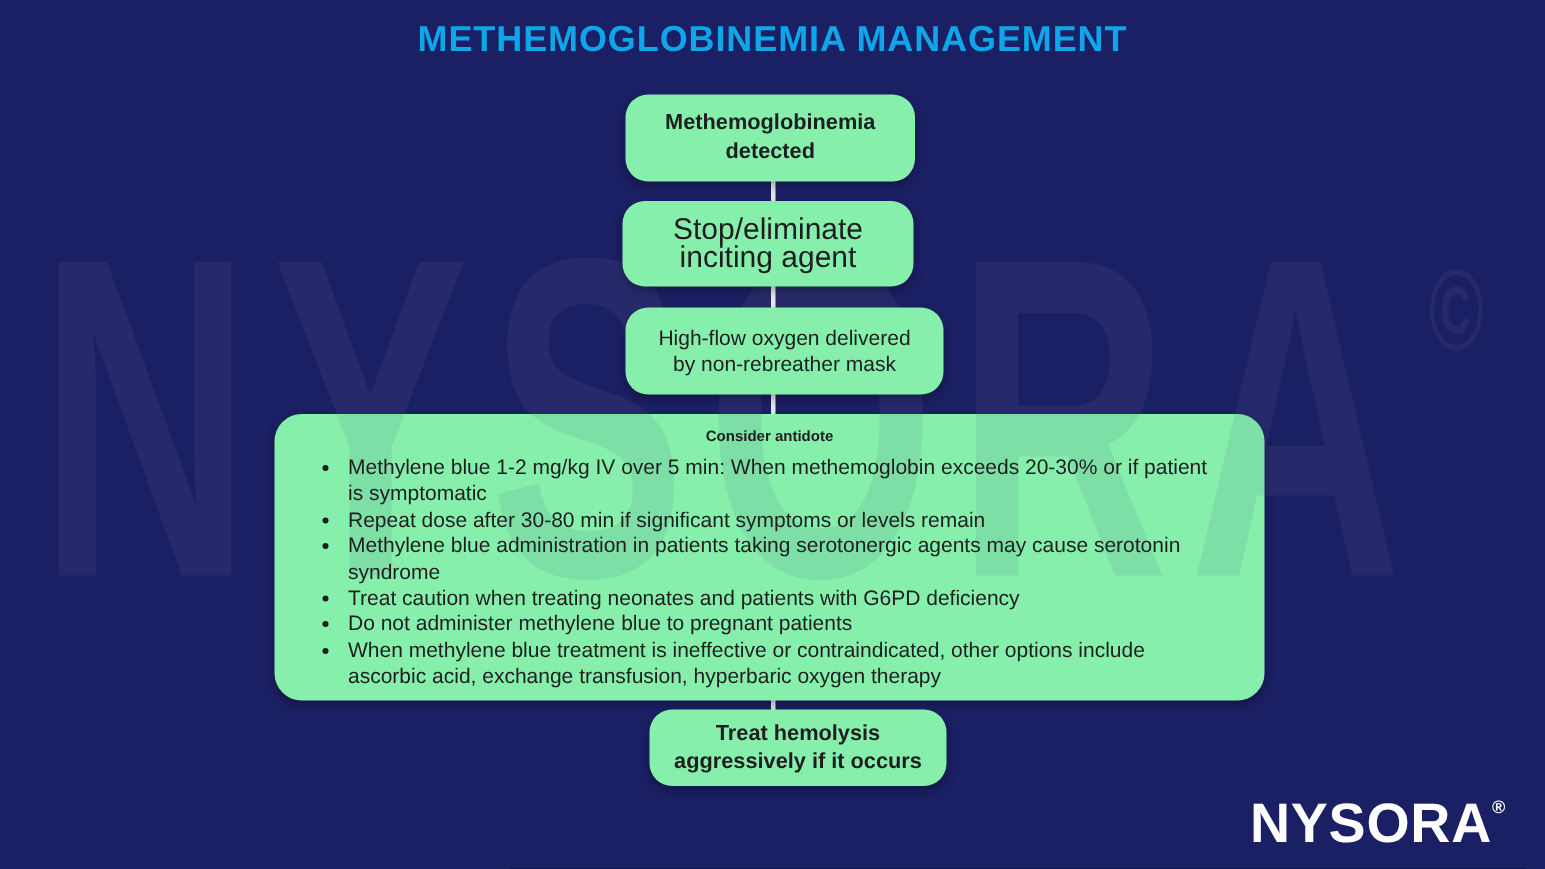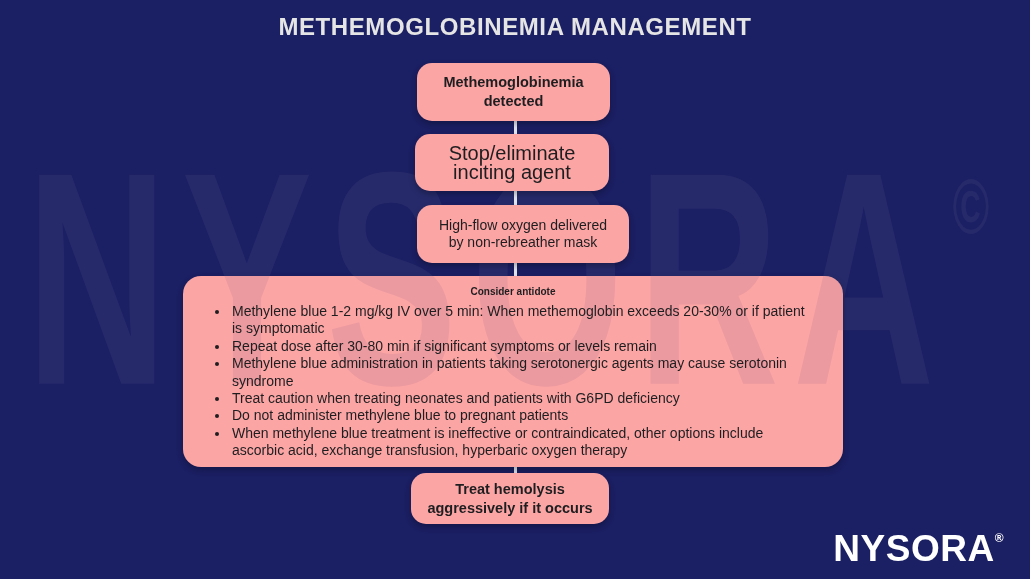--- a/index.html
+++ b/index.html
@@ -29,48 +29,48 @@
     font-weight:800;font-size:196px;line-height:1;
     letter-spacing:14px;
     color:rgba(25,30,90,0.075);
     transform:scale(1,1.55);transform-origin:top left;
     white-space:nowrap;z-index:0;user-select:none;pointer-events:none;
   }
   
   .title{
     position:absolute;top:13px;left:0;width:100%;
     margin:0;text-align:center;
-    color:#e5e5e5;font-size:24px;font-weight:bold;letter-spacing:0.6px;
+    color:#0ea5e9;font-size:24px;font-weight:bold;letter-spacing:0.6px;
     z-index:3;
   }
   
   .conn{
     position:absolute;left:514px;width:3px;
     background:rgba(255,255,255,0.88);
     z-index:2;
   }
   .c1{top:119px;height:17px;}
   .c2{top:189px;height:18px;}
   .c3{top:261px;height:17px;}
   .c4{top:457px;height:18px;}
   
   .box{
     position:absolute;
-    background:#fca5a5;
+    background:#86efac;
     border-radius:15px;
     box-shadow:0 3px 6px rgba(0,0,0,0.28);
     display:flex;align-items:center;justify-content:flex-start;
     text-align:center;
     color:#1e1e20;
     z-index:3;
   }
   .box1{left:417px;top:63px;width:193px;height:58px;font-size:14.5px;line-height:19px;font-weight:bold;padding:0 13px;box-sizing:border-box;}
   .box2{left:415px;top:134px;width:194px;height:57px;font-size:20px;line-height:19px;padding:0 13px;box-sizing:border-box;}
   .box3{left:417px;top:205px;width:212px;height:58px;font-size:14px;line-height:17.5px;padding:0 14px;box-sizing:border-box;}
-  .box5{left:411px;top:473px;width:198px;height:51px;font-size:14.5px;line-height:19px;font-weight:bold;padding:0 9px;box-sizing:border-box;}
+  .box5{left:433px;top:473px;width:198px;height:51px;font-size:14.5px;line-height:19px;font-weight:bold;padding:0 9px;box-sizing:border-box;}
   .bigbox{
     left:183px;top:276px;width:660px;min-height:183px;
     border-radius:18px;
     display:block;text-align:left;
     overflow:hidden;
     padding:6px 0 7px 0;box-sizing:border-box;
   }
   .bb-content{position:relative;z-index:1;}
   .bb-heading{
     text-align:center;font-weight:bold;font-size:10px;line-height:19px;

